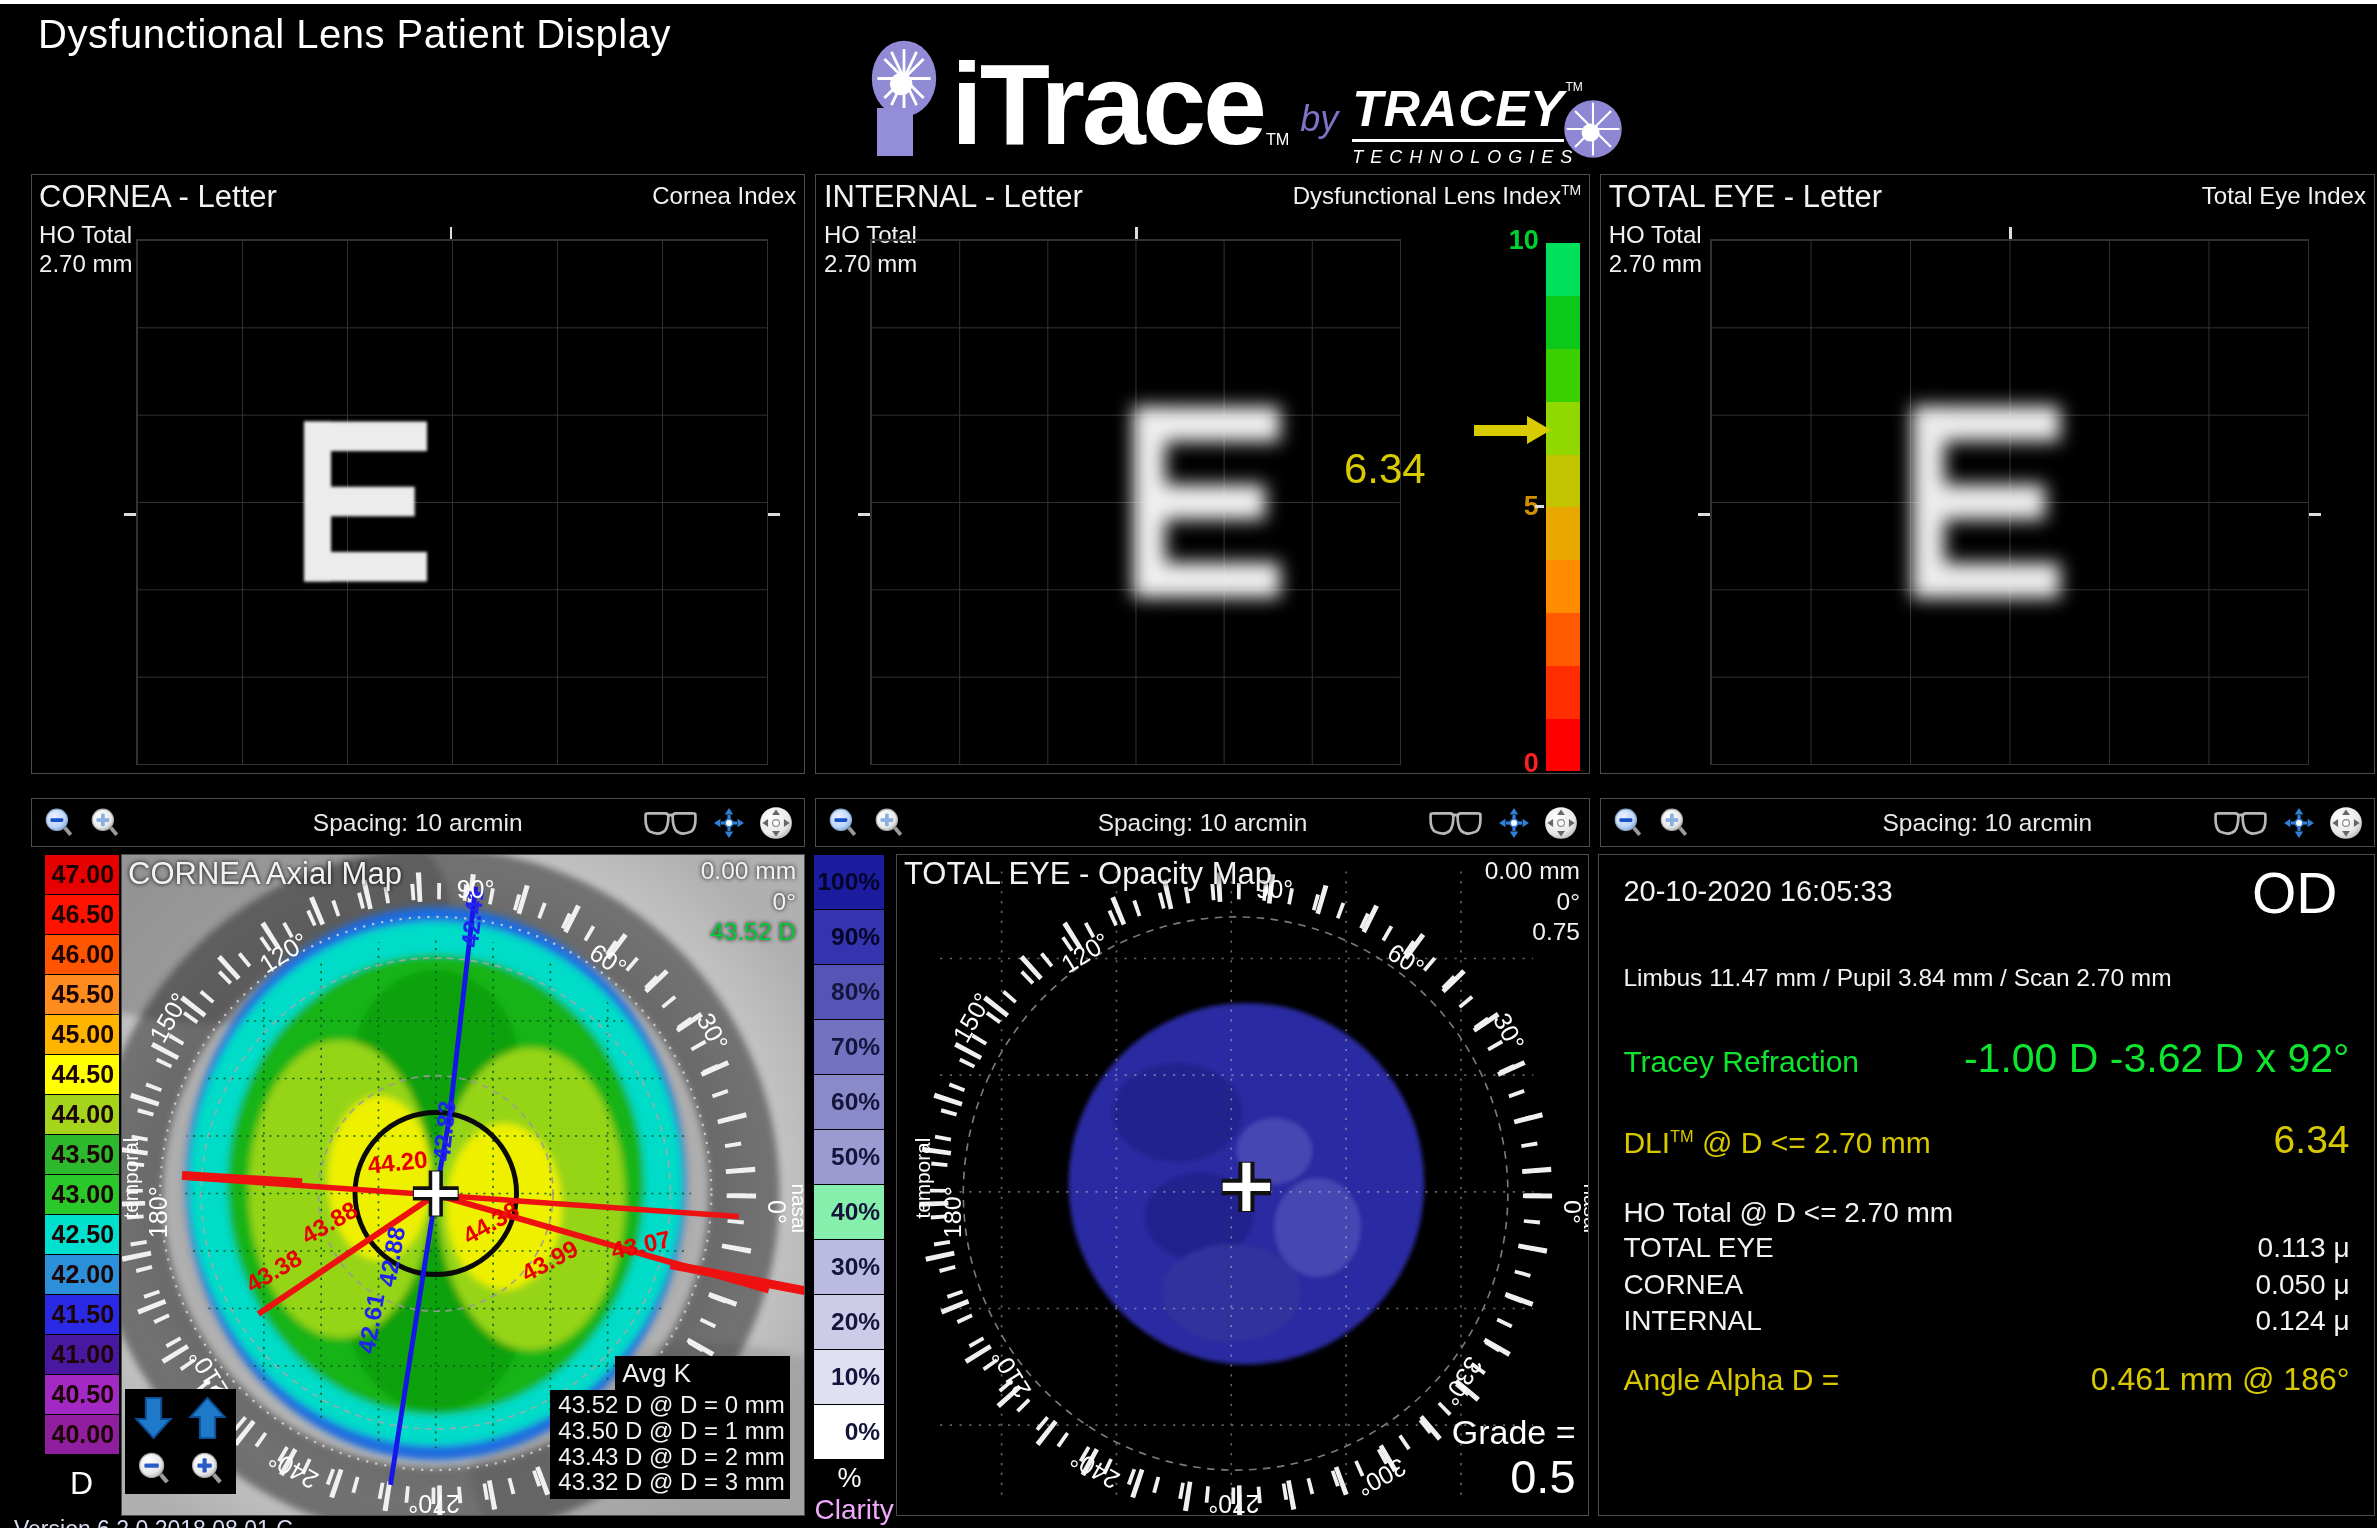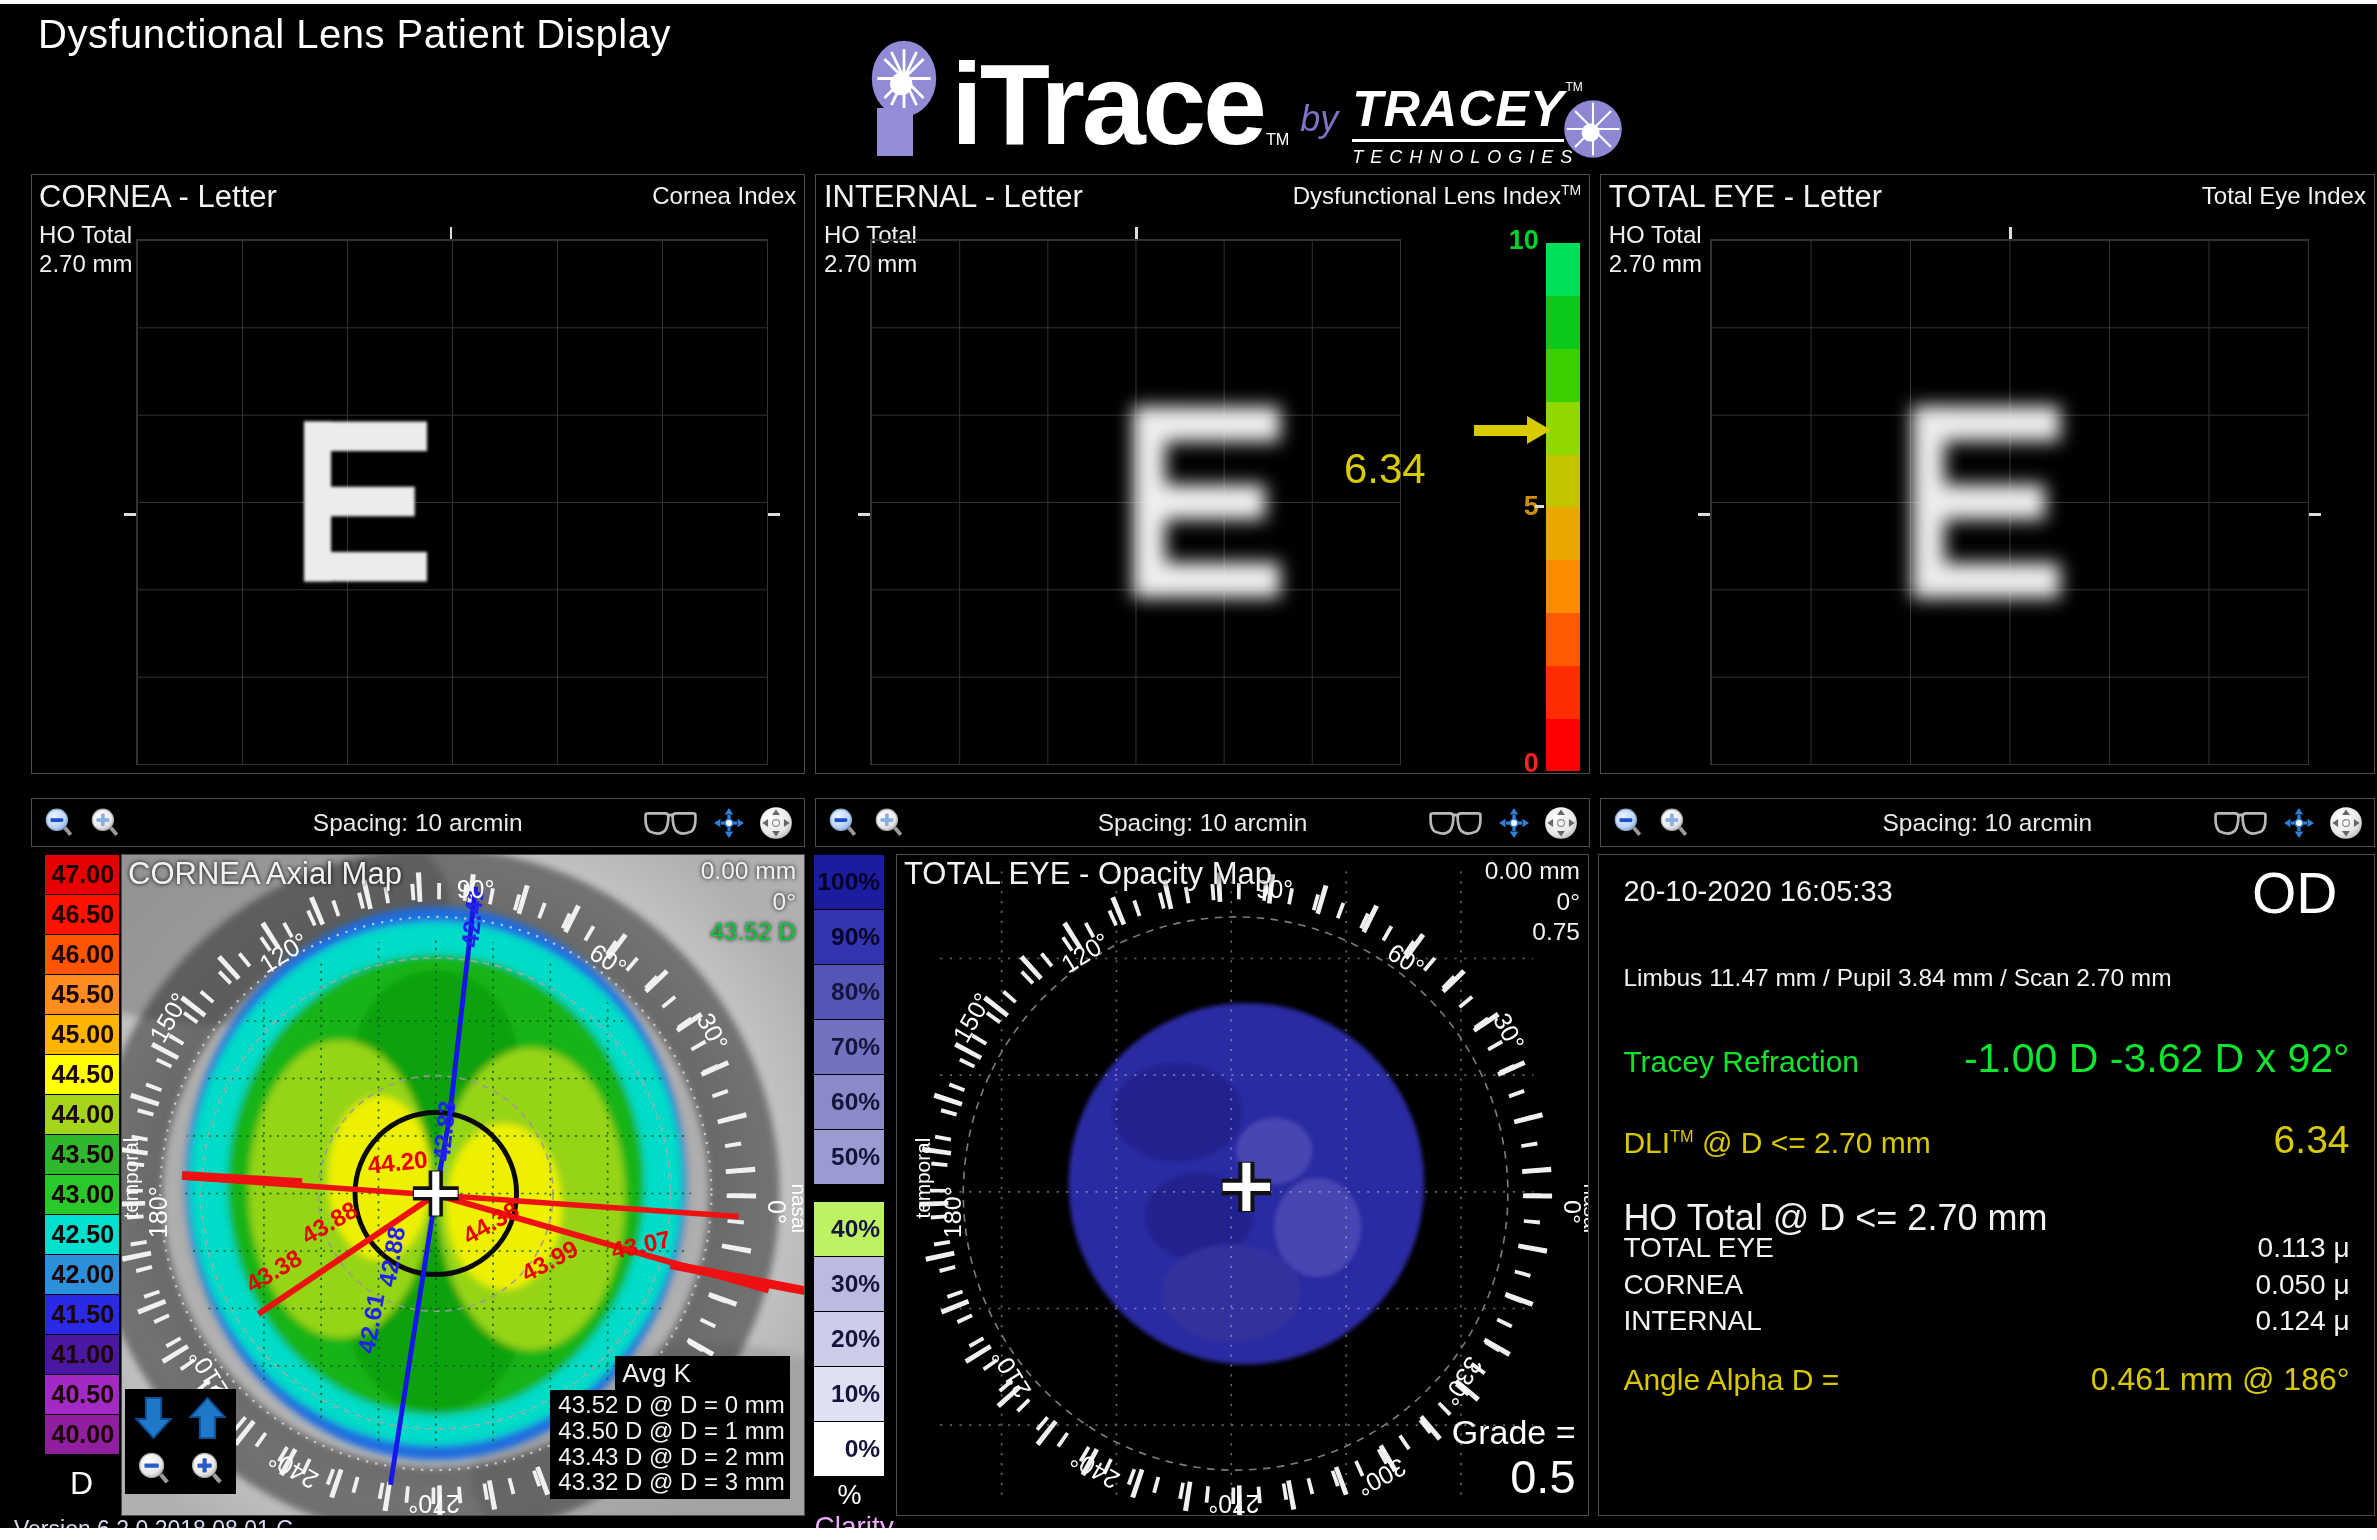--- a/index.html
+++ b/index.html
@@ -80,21 +80,21 @@
   .s-eye{position:absolute;right:36px;top:4.4px;font-size:57px;color:#fff;}
   .s-bio{position:absolute;left:24px;top:109px;font-size:24.5px;color:#f2f2f2;}
   .s-row{position:absolute;left:24px;right:24px;display:flex;justify-content:space-between;align-items:baseline;gap:35px;}
   .s-refr{top:180px;color:#0ee52e;}
   .s-refr .lab{font-size:30px;}
   .s-refr .val{font-size:41px;}
   .s-dli{top:263px;color:#d8c800;}
   .s-dli .lab{font-size:30px;}
   .s-dli .lab sup{font-size:16.3px;}
   .s-dli .val{font-size:39px;}
-  .s-ho{position:absolute;left:24px;top:342px;font-size:36px;color:#f2f2f2;}
+  .s-ho{position:absolute;left:24px;top:342px;font-size:28px;color:#f2f2f2;}
   .s-m1{top:377px;}  .s-m2{top:414px;}  .s-m3{top:450px;}
   .s-m{color:#f2f2f2;}
   .s-m .lab,.s-m .val{font-size:28px;}
   .s-alpha{top:506px;color:#d8c800;}
   .s-alpha .lab{font-size:30px;}
   .s-alpha .val{font-size:32px;}
   .footspace{position:absolute;left:0;right:0;text-align:center;font-size:24.5px;color:#e8e8e8;}
   .fico{display:flex;align-items:center;gap:14px;}
   .fright{margin-left:auto;}
   svg text{font-family:"Liberation Sans",sans-serif;}
@@ -605,21 +605,21 @@
           </div>
         <div class="sw2" style="background: rgb(114, 114, 192);">
             <span>70%</span>
           </div>
         <div class="sw2" style="background: rgb(138, 138, 201);">
             <span>60%</span>
           </div>
         <div class="sw2" style="background: rgb(155, 155, 209);">
             <span>50%</span>
           </div>
-        <div class="sw2" style="background: #bef264; margin-top: 17px;">
+        <div class="sw2" style="background: #86efac;">
             <span>40%</span>
           </div>
         <div class="sw2" style="background: rgb(187, 187, 225);">
             <span>30%</span>
           </div>
         <div class="sw2" style="background: rgb(204, 204, 233);">
             <span>20%</span>
           </div>
         <div class="sw2" style="background: rgb(224, 224, 243);">
             <span>10%</span>

